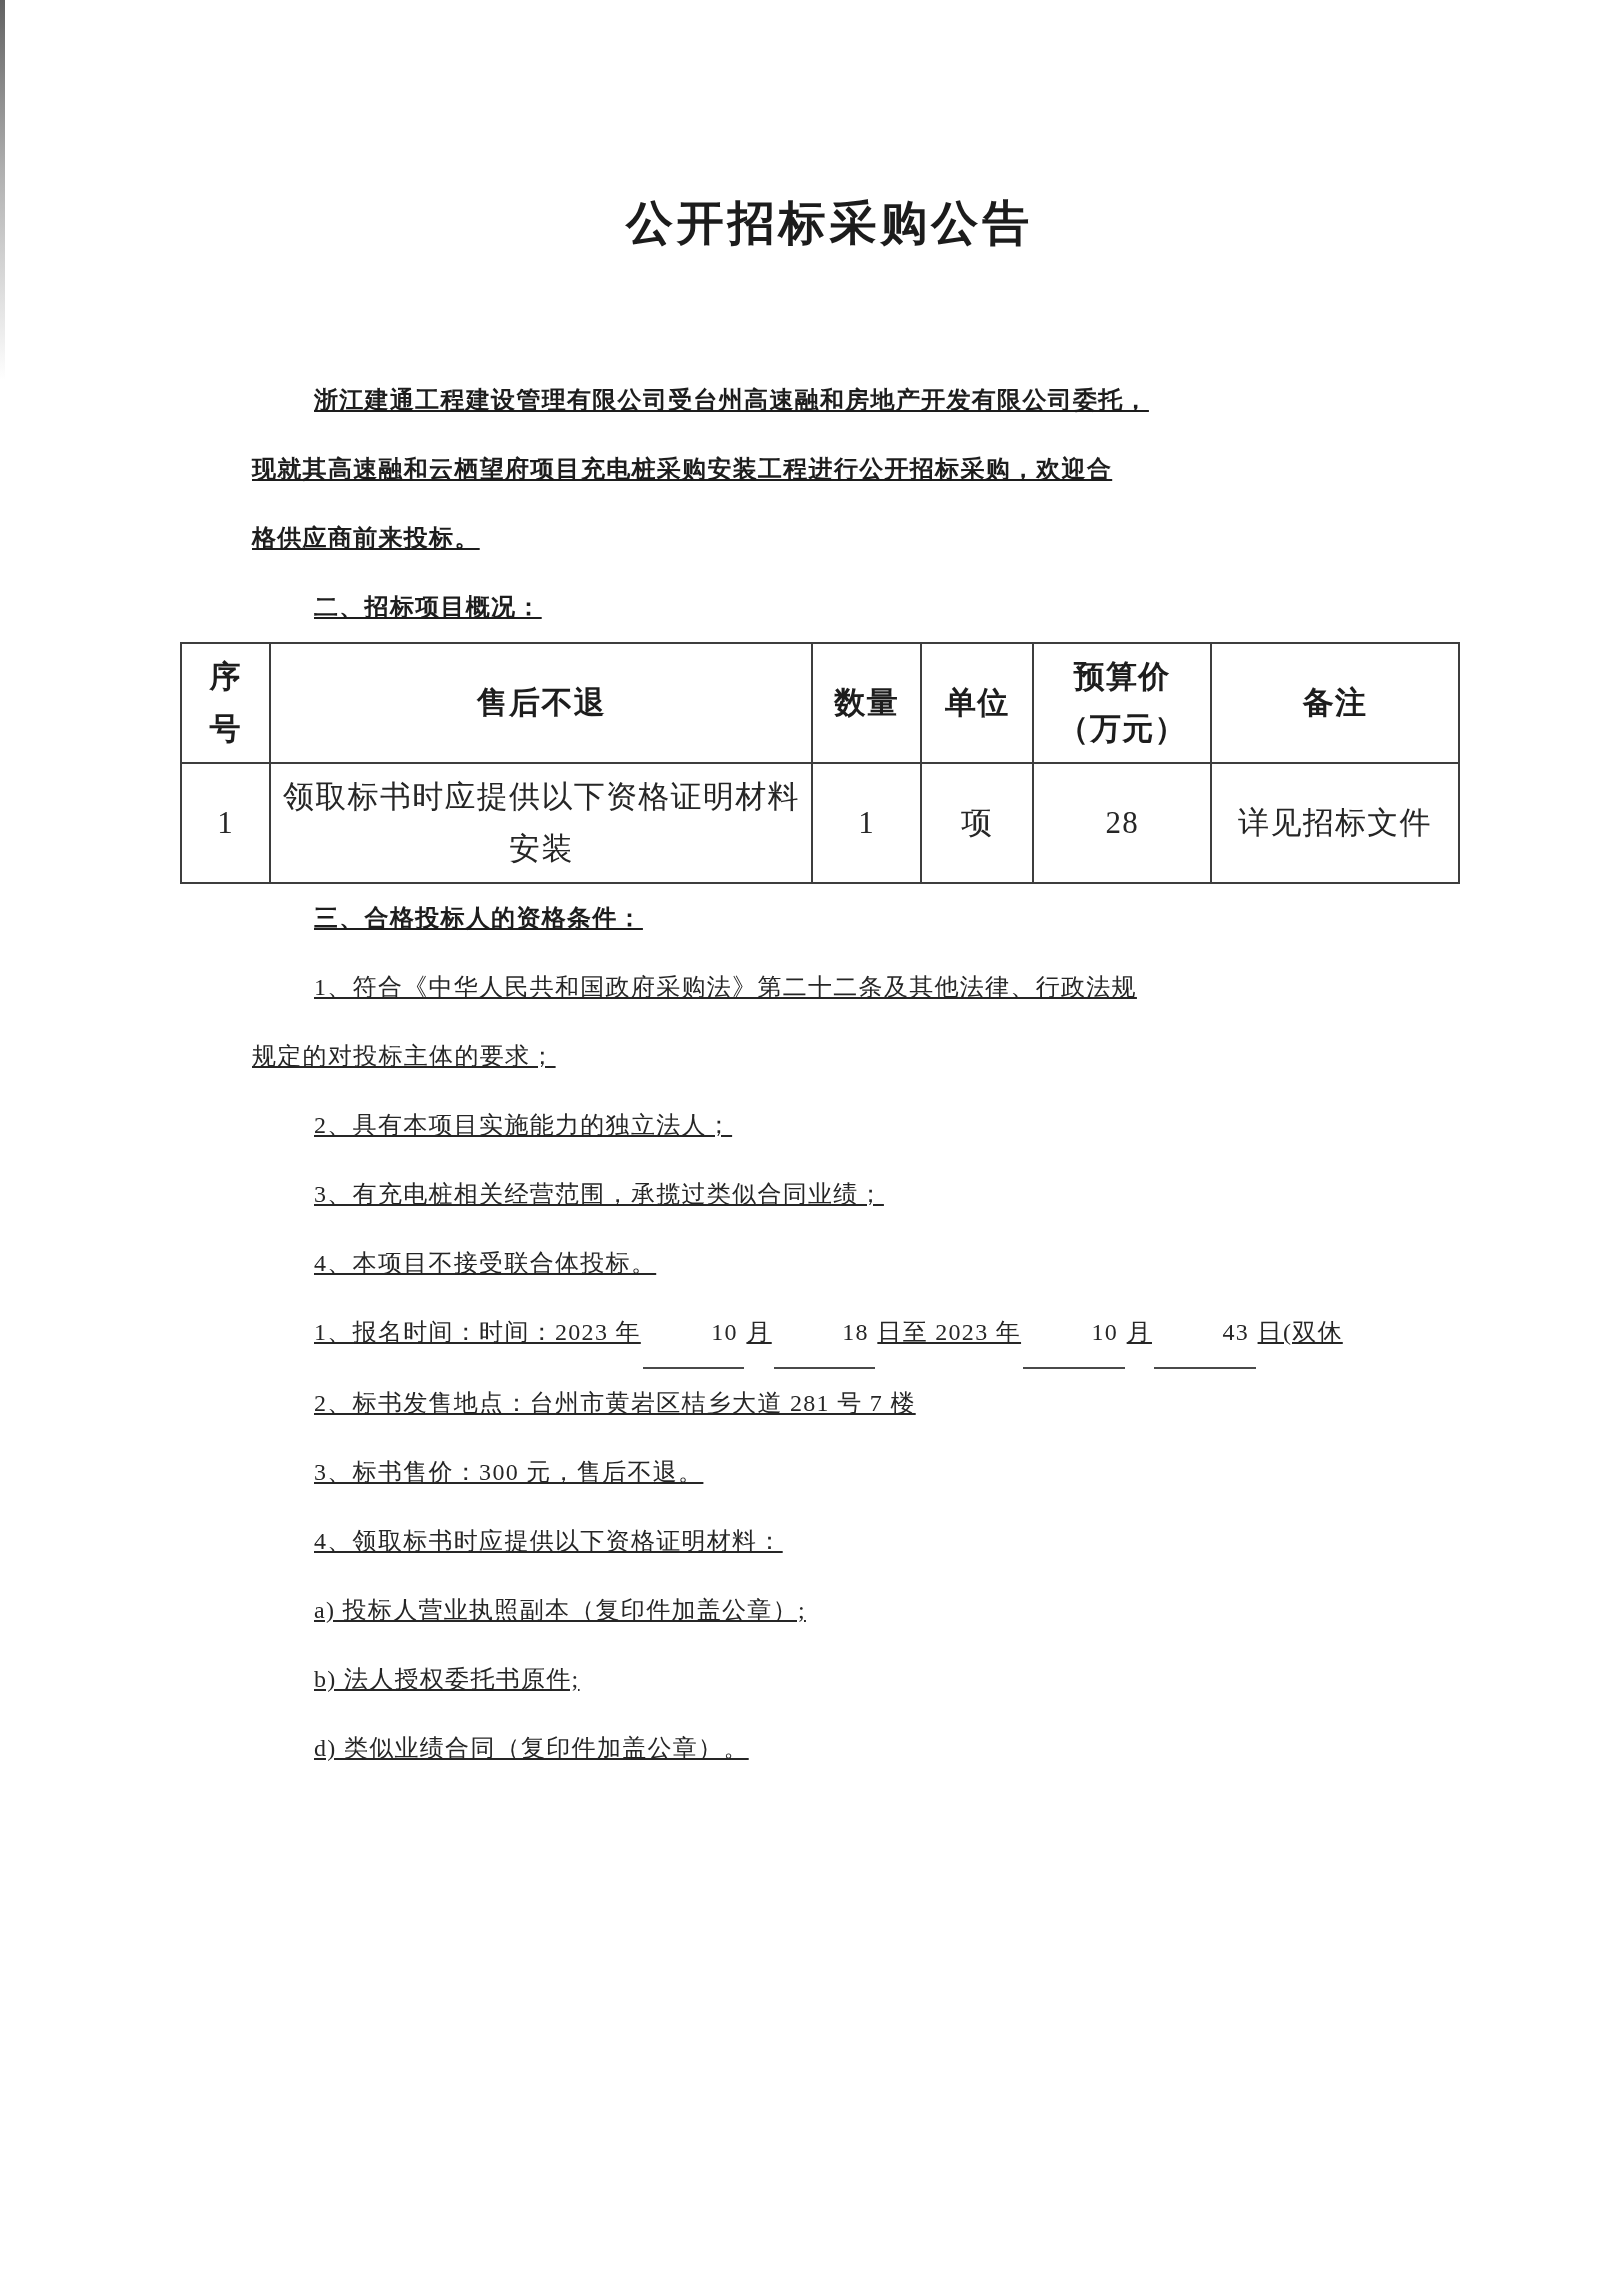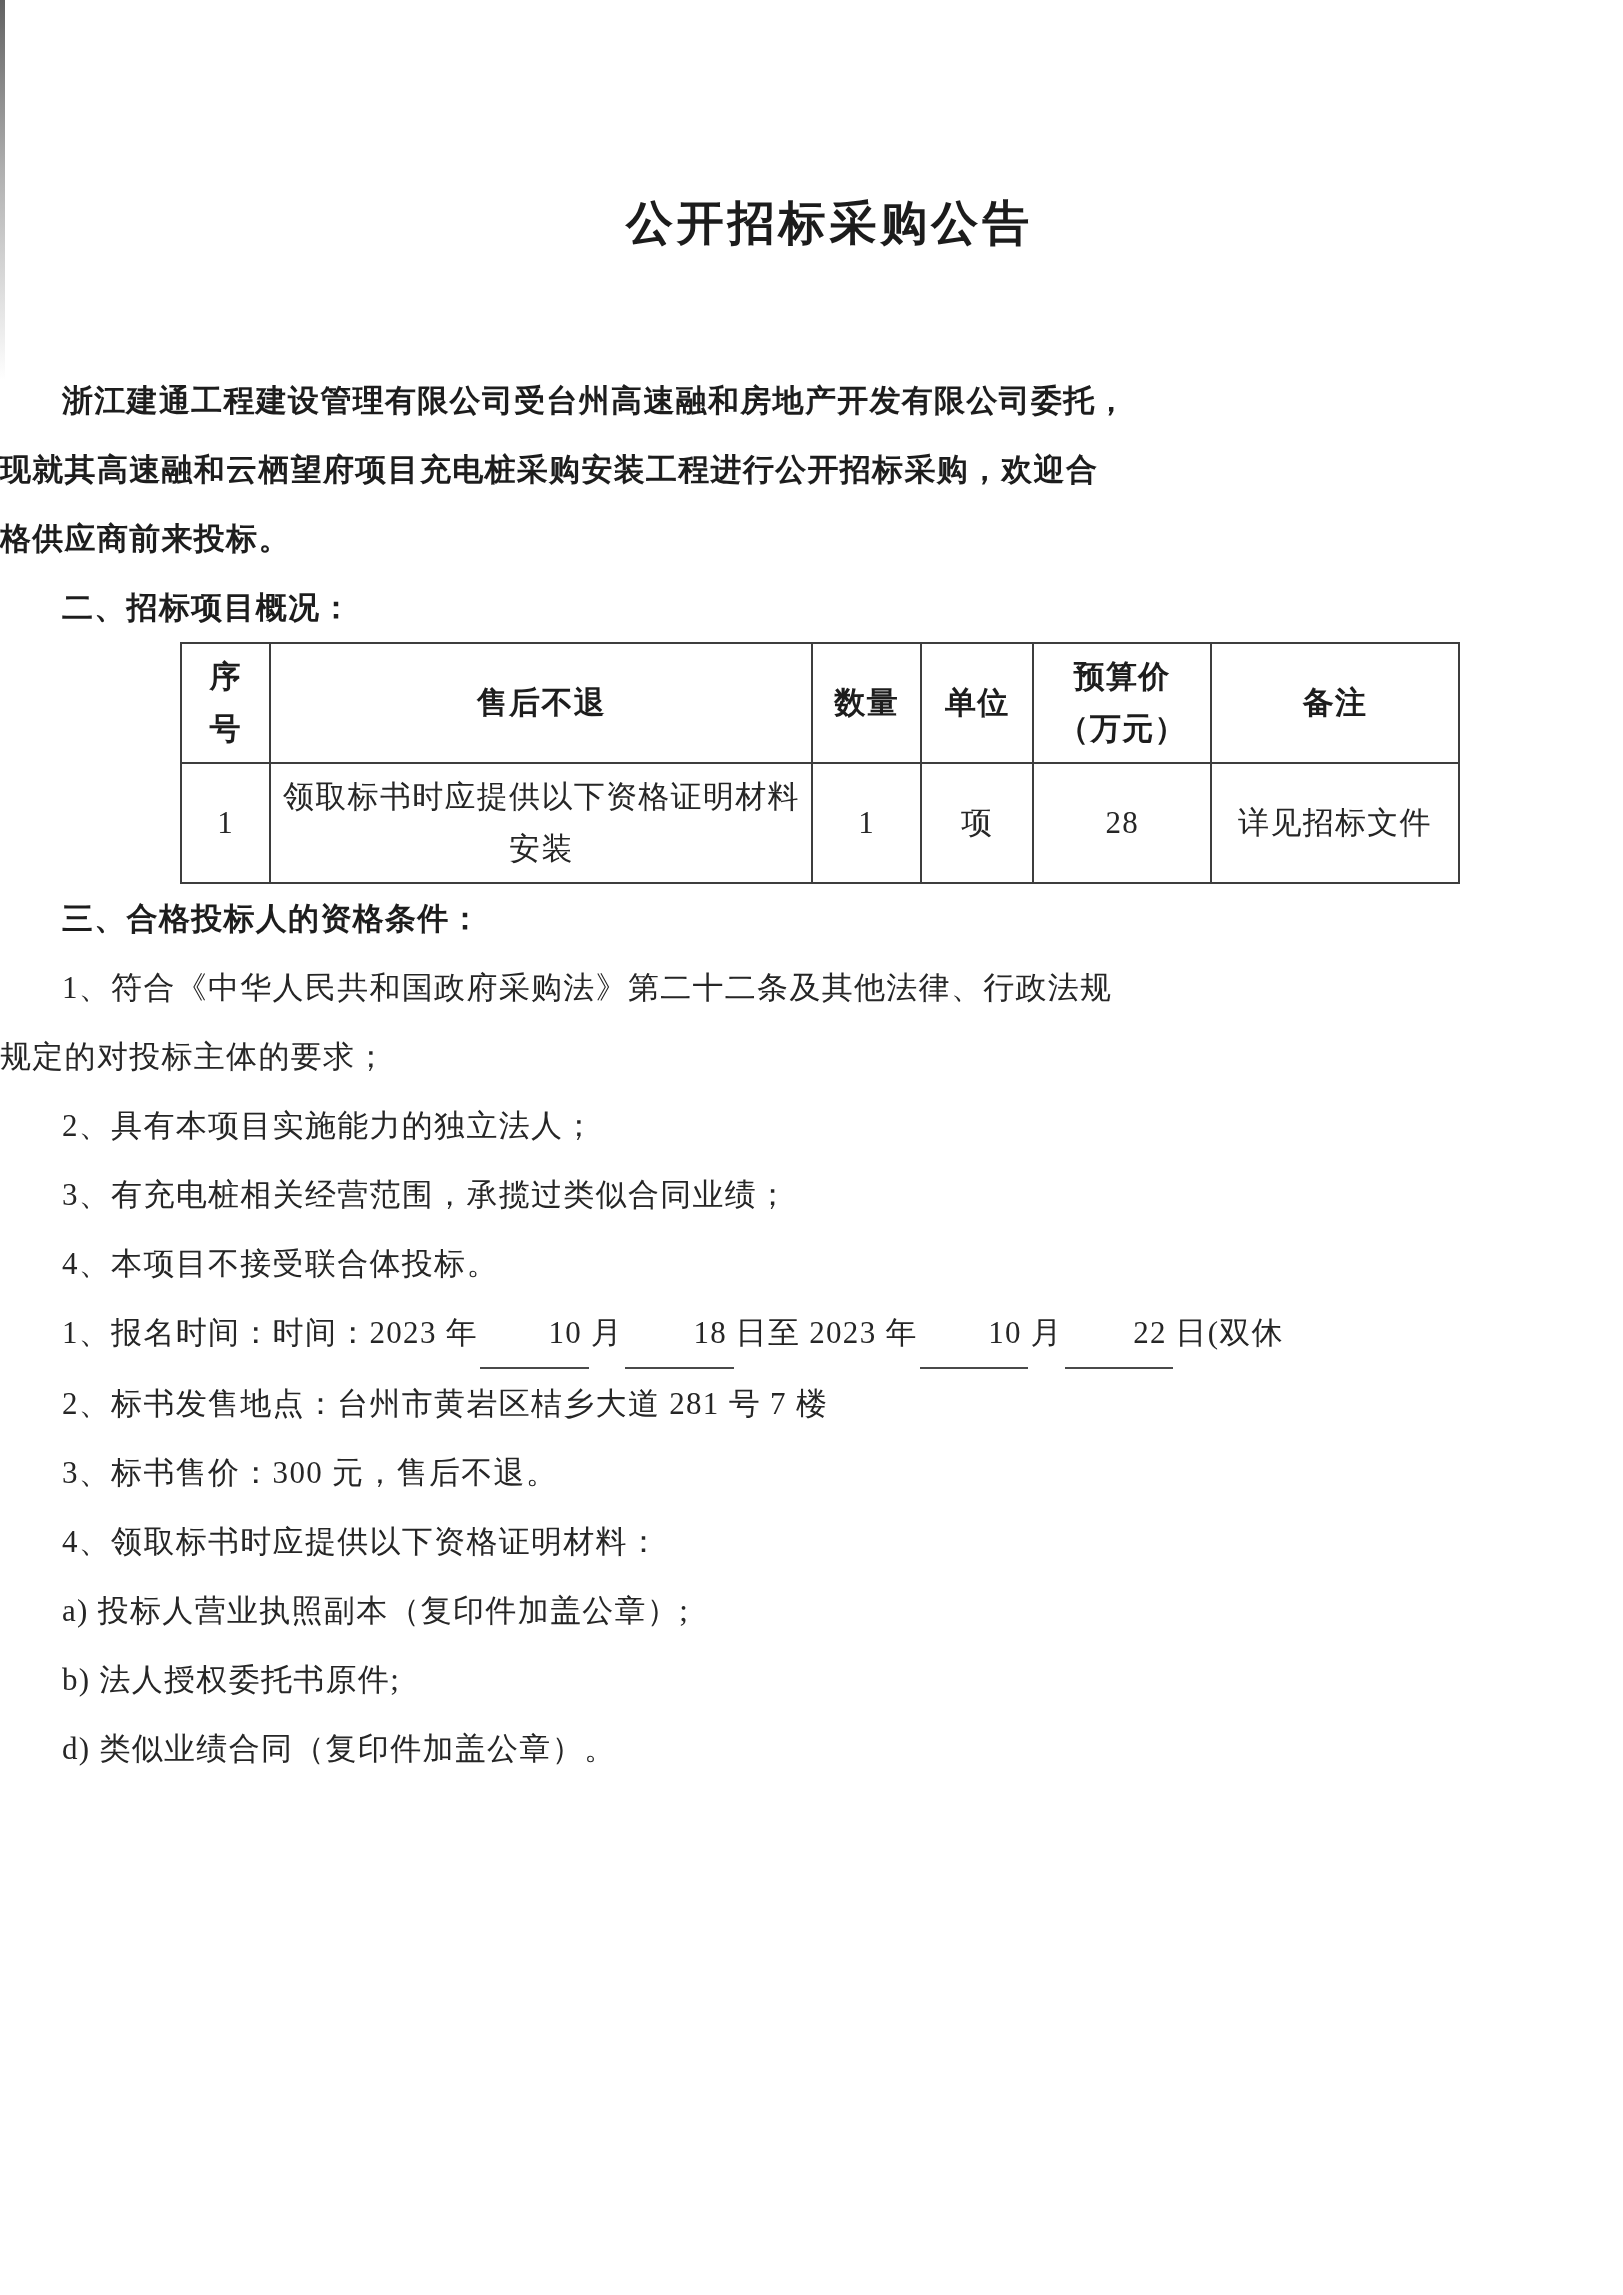--- a/index.html
+++ b/index.html
@@ -34,26 +34,28 @@
     font-size: 47px;
     line-height: 69px;
     font-weight: 700;
     letter-spacing: 3.9px;
     color: #1c1c1c;
   }
   .intro-block {
     margin-top: 108px;
   }
   .line {
+    margin-left: 252px;
     margin-right: 216px;
-    font-size: 31px;
+    font-size: 24px;
     line-height: 69px;
     letter-spacing: 1.3px;
     white-space: nowrap;
     color: #262626;
+    text-decoration: underline;
   }
   .indent { text-indent: 62px; }
   .bold { font-weight: 700; color: #1d1d1d; }
   table.overview {
     border-collapse: collapse;
     table-layout: fixed;
     margin: 0 0 0 180px;
     width: 1280px;
     border: 2.6px solid #383838;
   }
@@ -137,21 +139,21 @@
   </table>
 
   <div class="line indent bold">三、合格投标人的资格条件：</div>
   <div class="line indent">1、符合《中华人民共和国政府采购法》第二十二条及其他法律、行政法规</div>
   <div class="line">规定的对投标主体的要求；</div>
   <div class="line indent">2、具有本项目实施能力的独立法人；</div>
   <div class="line indent">3、有充电桩相关经营范围，承揽过类似合同业绩；</div>
   <div class="line indent">4、本项目不接受联合体投标。</div>
 
 
-  <div class="line indent"><span>1、报名时间：时间：2023 年</span><span class="u">10</span><span>月</span><span class="u">18</span><span>日至 2023 年</span><span class="u">10</span><span>月</span><span class="u">22</span><span>日(双休</span></div>
+  <div class="line indent"><span>1、报名时间：时间：2023 年</span><span class="u">10</span><span>月</span><span class="u">18</span><span>日至 2023 年</span><span class="u">10</span><span>月</span><span class="u">43</span><span>日(双休</span></div>
   <div class="line indent">2、标书发售地点：台州市黄岩区桔乡大道 281 号 7 楼</div>
   <div class="line indent">3、标书售价：300 元，售后不退。</div>
   <div class="line indent">4、领取标书时应提供以下资格证明材料：</div>
   <div class="line indent">a) 投标人营业执照副本（复印件加盖公章）;</div>
   <div class="line indent">b) 法人授权委托书原件;</div>
   <div class="line indent">d) 类似业绩合同（复印件加盖公章）。</div>
 
 </div>
 
 

